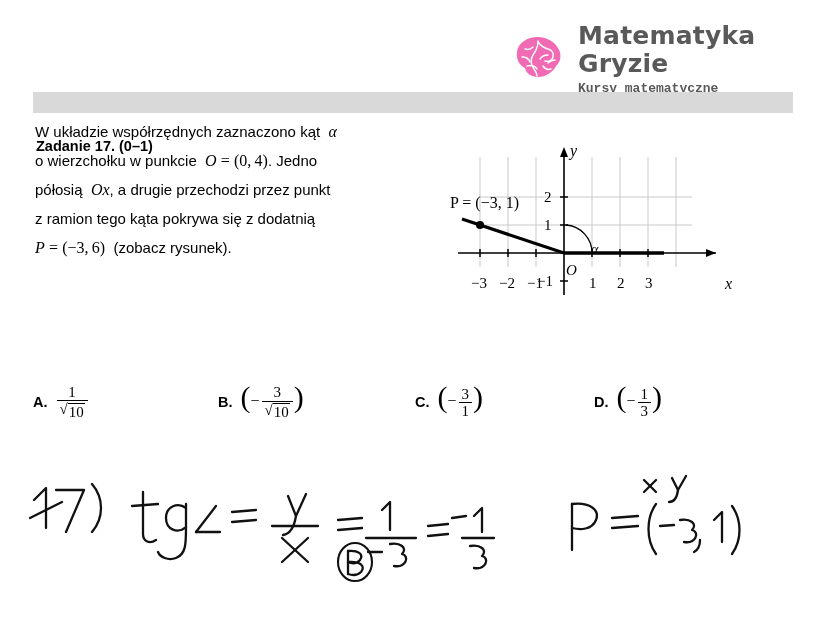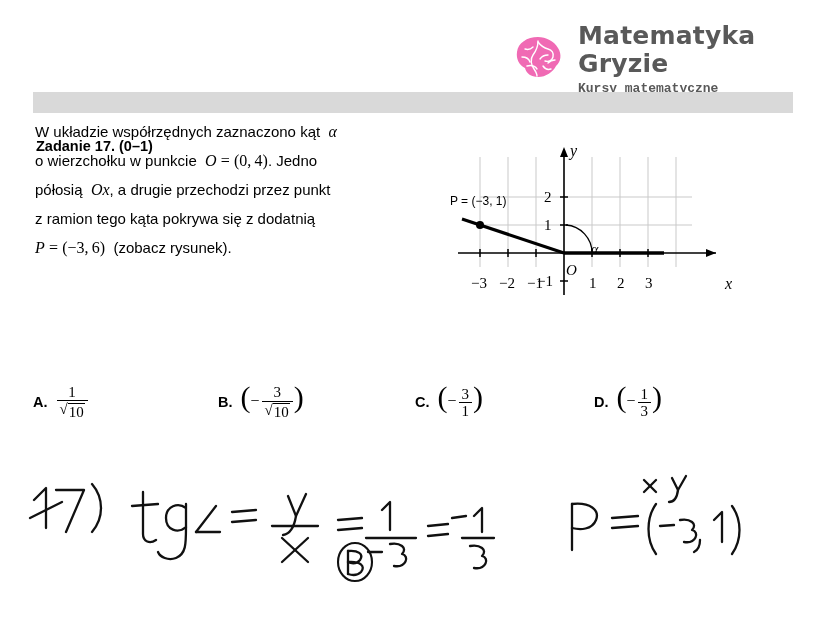--- a/index.html
+++ b/index.html
@@ -103,22 +103,22 @@
     position: absolute;
     left: 440px;
     top: 135px;
     width: 360px;
     height: 180px;
   }
   .fig-label-P {
     position: absolute;
     left: 10px;
     top: 59px;
-    font-family: Liberation Sans, sans-serif;
-    font-size: 12px;
+    font-family: Liberation Serif, serif;
+    font-size: 16px;
   }
   .fig-label-y {
     position: absolute;
     left: 130px;
     top: 7px;
     font-family: "Liberation Serif", serif;
     font-style: italic;
     font-size: 16px;
   }
   .fig-label-x {

